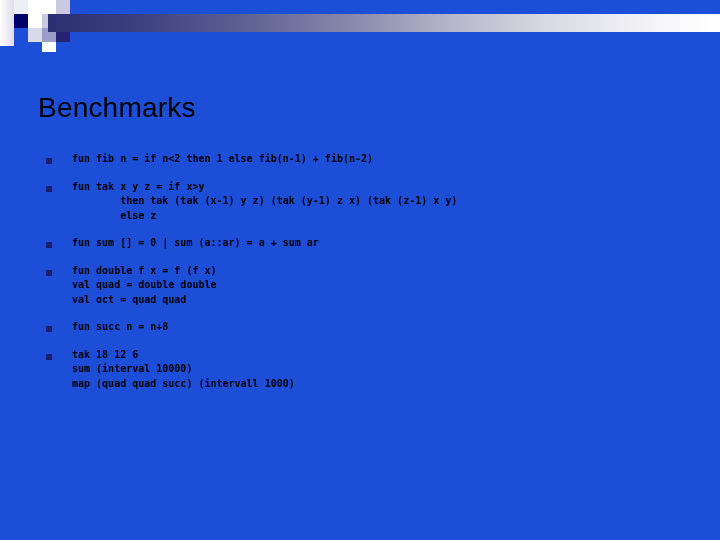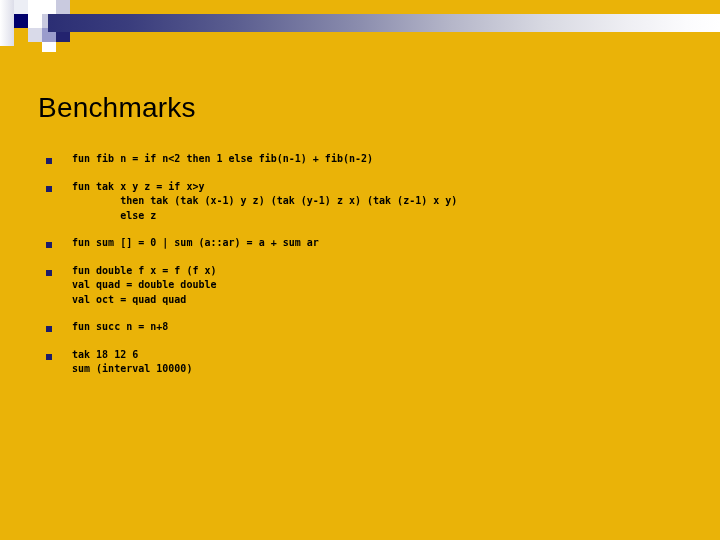--- a/index.html
+++ b/index.html
@@ -11,21 +11,21 @@
   body {
     width: 720px;
     height: 540px;
     overflow: hidden;
     font-family: "Liberation Sans", sans-serif;
   }
   .slide {
     position: relative;
     width: 720px;
     height: 540px;
-    background: #eab308;
+    background: #1d4ed8;
   }
 
   
   .header-deco {
     position: absolute;
     left: 0;
     top: 0;
     width: 720px;
     height: 46px;
   }
@@ -145,16 +145,17 @@
 
     <div class="bullet-block">
       <span class="bullet-marker"></span>
       <div class="code-line">fun succ n = n+8</div>
     </div>
 
     <div class="bullet-block">
       <span class="bullet-marker"></span>
       <div class="code-line">tak 18 12 6</div>
       <div class="code-line">sum (interval 10000)</div>
+      <div class="code-line">map (quad quad succ) (intervall 1000)</div>
     </div>
 
   </div>
 </div>
 
 </body></html>

